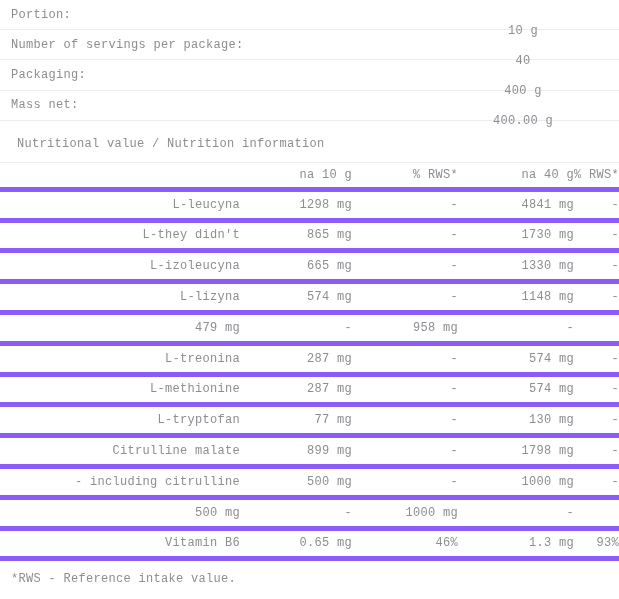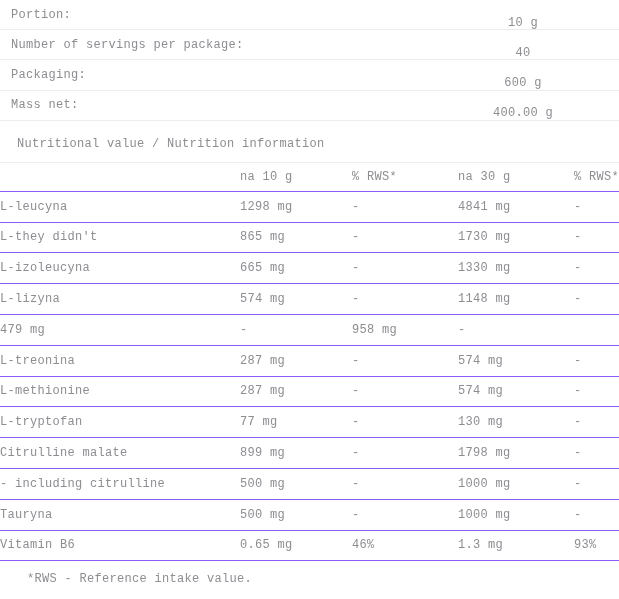--- a/index.html
+++ b/index.html
@@ -17,78 +17,79 @@
   .info-row {
     position: relative;
     height: 30.2px;
     border-bottom: 1px solid #ececef;
     display: flex;
     align-items: center;
   }
   .info-label { padding-left: 11px; }
   .info-value {
     position: absolute;
-    left: 450px; top: 8px;
+    left: 450px; top: 16px;
     width: 146px; height: 100%;
     display: flex; align-items: center; justify-content: center;
     text-align: center;
   }
   .section-header {
     height: 42px;
     border-bottom: 1px solid #ececef;
     display: flex;
     align-items: center;
     padding-left: 17px;
     padding-top: 6px;
   }
   .trow {
     display: grid;
     grid-template-columns: 240px 112px 106px 116px 1fr;
     align-items: center;
-    border-bottom: 1px solid #8b5cf6;
+    border-bottom: 5px solid #8b5cf6;
     height: 30.8px;
+    text-align: right;
   }
   .trow.thead { height: 29px; }
   .c { overflow: hidden; white-space: nowrap; }
   .c.name { }
-  .footnote { padding: 11px 0 0 27px; }
+  .footnote { padding: 11px 0 0 11px; }
 </style>
 </head>
 <body>
 
 <div class="page">
 
   <div>
     <div class="info-row">
       <span class="info-label">Portion:</span>
       <span class="info-value">10 g</span>
     </div>
     <div class="info-row">
       <span class="info-label">Number of servings per package:</span>
       <span class="info-value">40</span>
     </div>
     <div class="info-row">
       <span class="info-label">Packaging:</span>
-      <span class="info-value">600 g</span>
+      <span class="info-value">400 g</span>
     </div>
     <div class="info-row">
       <span class="info-label">Mass net:</span>
       <span class="info-value">400.00 g</span>
     </div>
   </div>
 
   <div class="section-header">Nutritional value / Nutrition information</div>
 
   <div>
 
     <div class="trow thead">
       <div class="c name"></div>
       <div class="c">na 10 g</div>
       <div class="c">% RWS*</div>
-      <div class="c">na 30 g</div>
+      <div class="c">na 40 g</div>
       <div class="c">% RWS*</div>
     </div>
 
     <div class="trow">
       <div class="c name">L-leucyna</div>
       <div class="c">1298 mg</div>
       <div class="c">-</div>
       <div class="c">4841 mg</div>
       <div class="c">-</div>
     </div>
@@ -158,21 +159,20 @@
 
     <div class="trow">
       <div class="c name">- including citrulline</div>
       <div class="c">500 mg</div>
       <div class="c">-</div>
       <div class="c">1000 mg</div>
       <div class="c">-</div>
     </div>
 
     <div class="trow">
-      <div class="c name">Tauryna</div>
       <div class="c">500 mg</div>
       <div class="c">-</div>
       <div class="c">1000 mg</div>
       <div class="c">-</div>
     </div>
 
     <div class="trow">
       <div class="c name">Vitamin B6</div>
       <div class="c">0.65 mg</div>
       <div class="c">46%</div>

